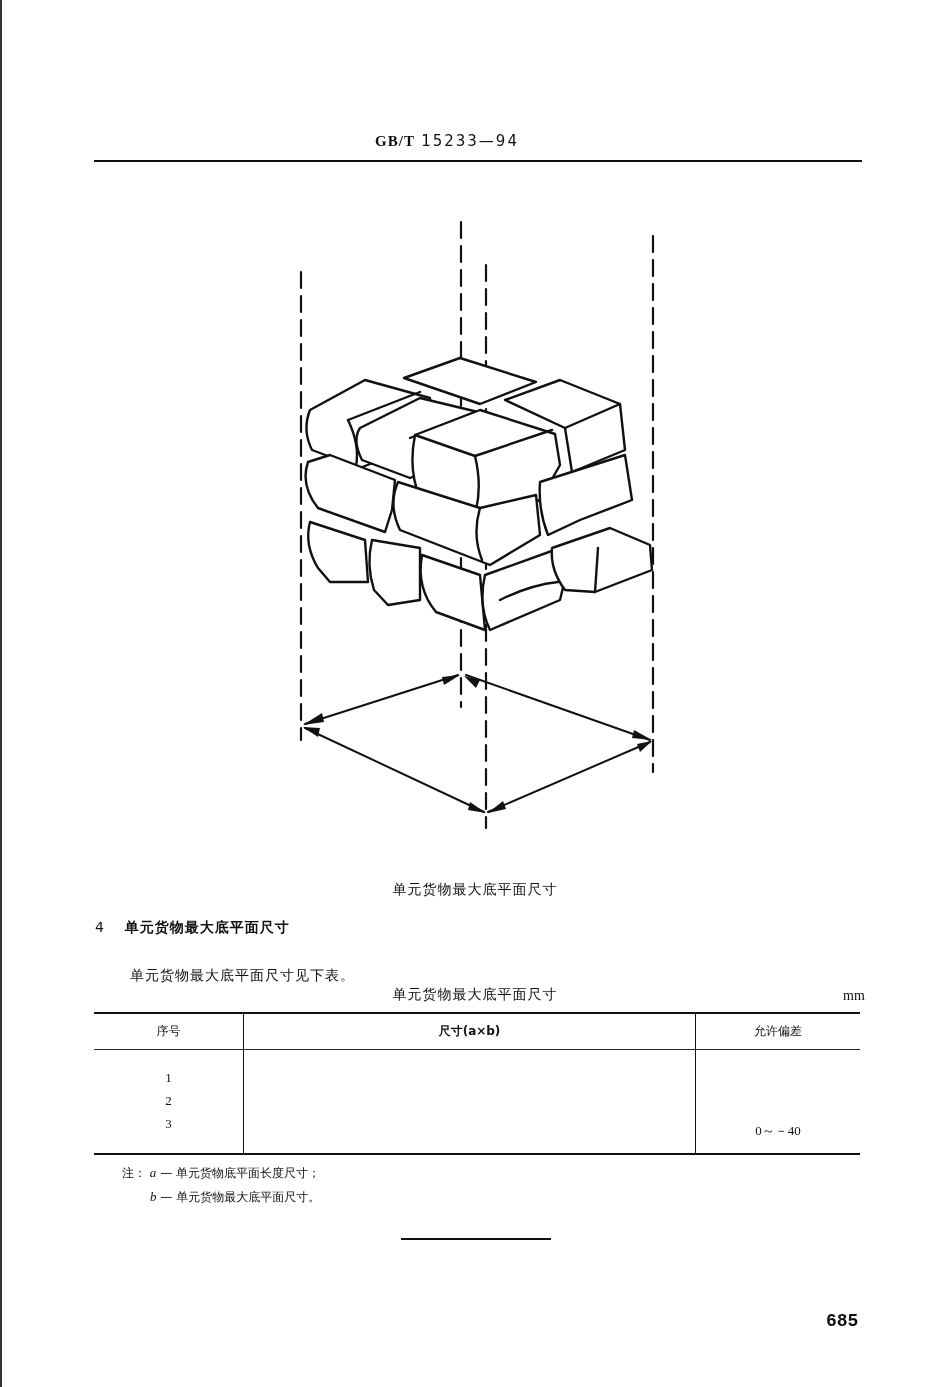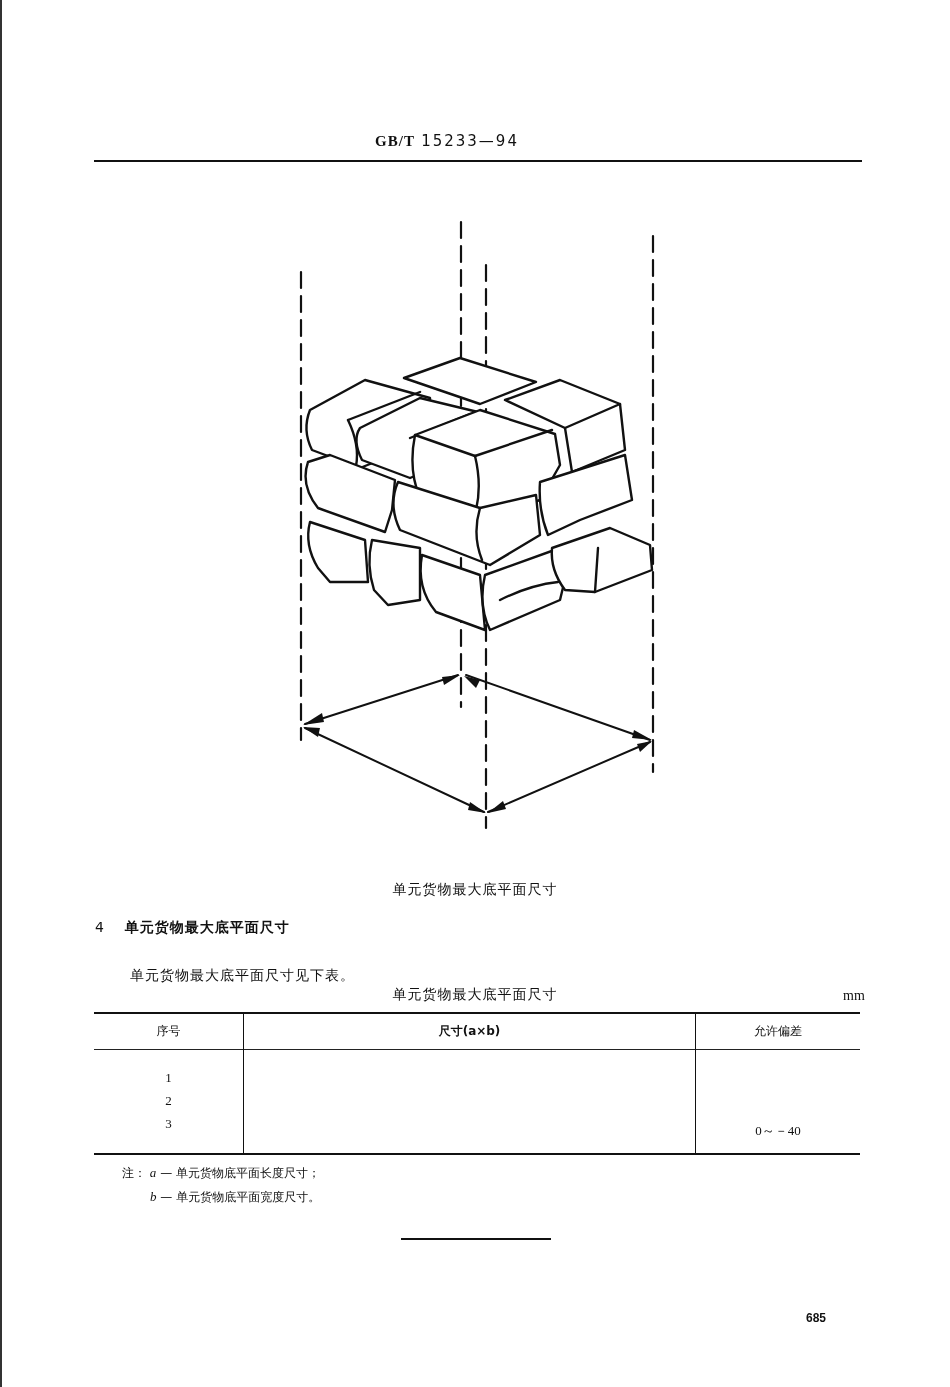--- a/index.html
+++ b/index.html
@@ -55,21 +55,21 @@
   .th-tol { left: 602px; width: 164px; }
   .td { position: absolute; font-family: "Liberation Serif", serif; font-size: 13px; text-align: center; }
   .td-idx { left: 0; width: 149px; }
   .td-size { left: 150px; width: 451px; letter-spacing: 0.5px; }
   .td-tol { left: 602px; width: 164px; top: 82px; margin-top: 28px; }
 
   .notes { position: absolute; top: 1161px; left: 122px; font-family: "DejaVu Sans", sans-serif; font-size: 12px; line-height: 24px; }
   .notes .it { font-family: "Liberation Serif", serif; font-style: italic; font-size: 13px; }
   .notes .row2 { padding-left: 28px; }
   .end-rule { position: absolute; left: 401px; top: 1238px; width: 150px; height: 2px; background: #111; }
-  .page-num { position: absolute; top: 1311px; left: 806px; font-family: Liberation Sans, sans-serif; font-size: 12px; font-weight: bold; }
+  .page-num { position: absolute; top: 1311px; left: 826px; font-family: Liberation Mono, monospace; font-size: 18px; font-weight: bold; }
 </style>
 </head>
 <body>
 
 <div class="left-edge"></div>
 
 <div class="header">
   <span class="code">GB/T</span>
   <span class="num">15233—94</span>
 </div>
@@ -176,19 +176,19 @@
 <div class="notes">
   <div>
     <span>注：</span>
     <span class="it">a</span>
     <span>—</span>
     <span>单元货物底平面长度尺寸；</span>
   </div>
   <div class="row2">
     <span class="it">b</span>
     <span>—</span>
-    <span>单元货物底平面宽度尺寸。</span>
+    <span>单元货物最大底平面尺寸。</span>
   </div>
 </div>
 
 <div class="end-rule"></div>
 
 <div class="page-num">685</div>
 
 </body></html>

